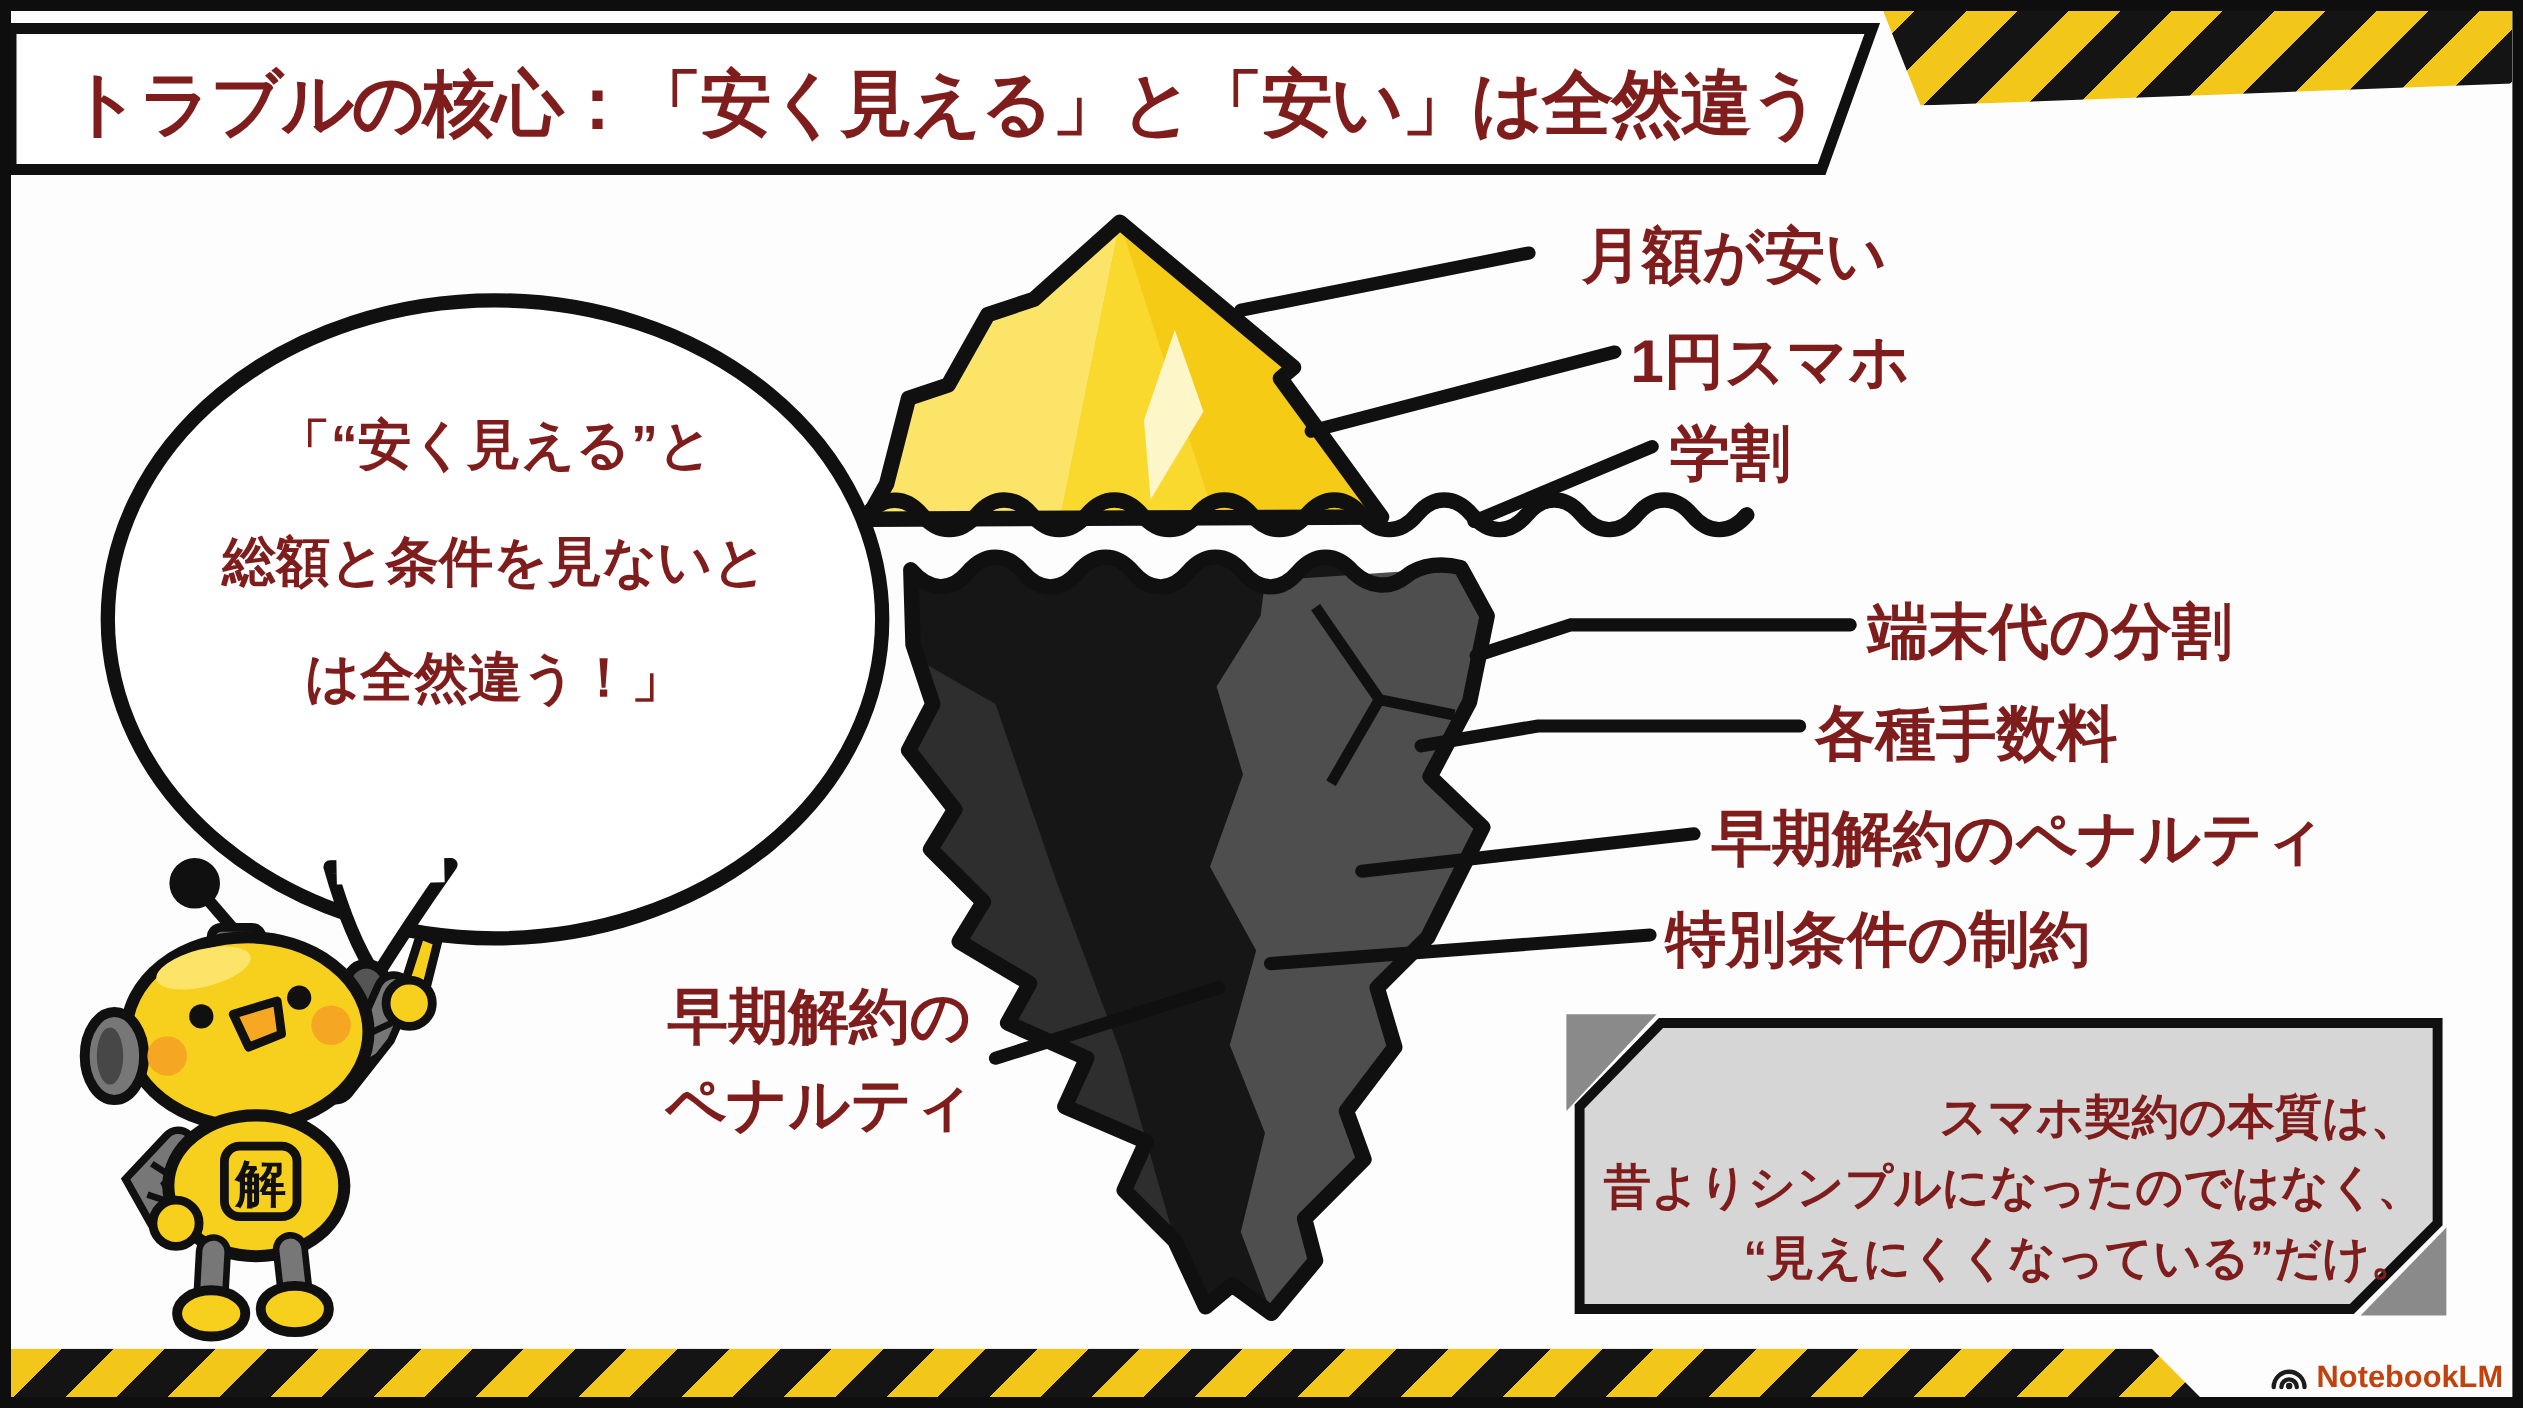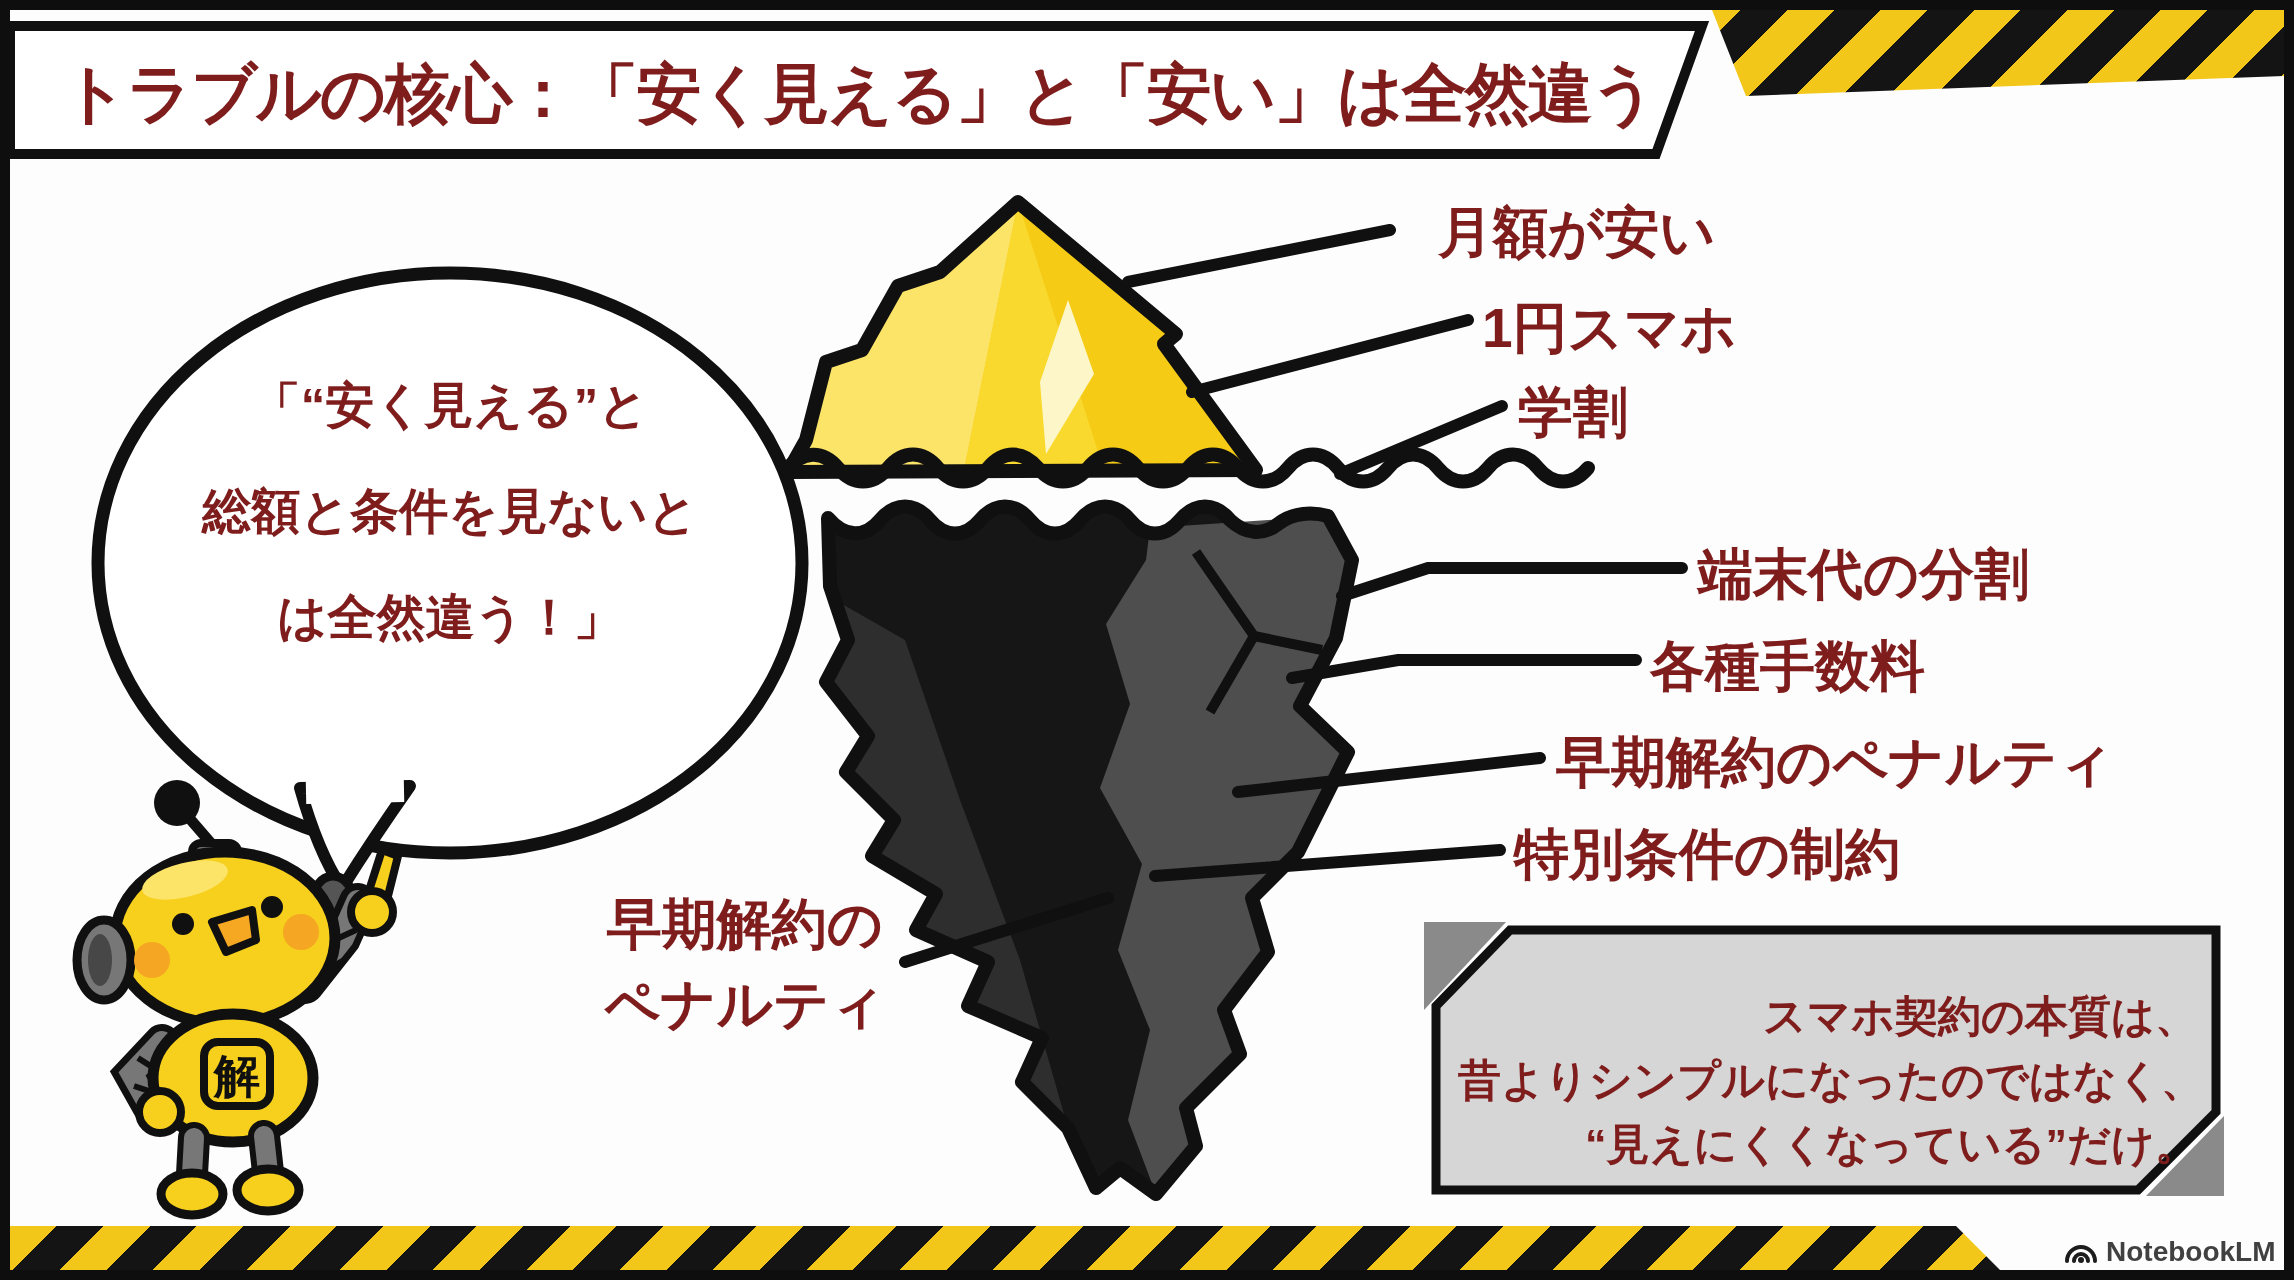--- a/index.html
+++ b/index.html
@@ -19,21 +19,21 @@
   .lbl-a0{left:1406px;top:196px;margin-left:32px;}
   .lbl-a1{left:1482px;top:292px;}
   .lbl-a2{left:1518px;top:376px;}
   .lbl-b0{left:1698px;top:538px;}
   .lbl-b1{left:1650px;top:630px;}
   .lbl-b2{left:1556px;top:726px;}
   .lbl-b3{left:1514px;top:818px;}
   .left-label{left:588px;top:884px;width:314px;text-align:center;font-size:55px;line-height:80px;}
   .callout-text{left:1458px;top:984px;width:740px;text-align:right;font-size:43px;line-height:64px;}
   .watermark{position:absolute;left:2064px;top:1236px;display:flex;align-items:center;gap:8px;
-             color:#404040;font-weight:700;font-size:28px;z-index:60;}
+             color:#c2410c;font-weight:700;font-size:28px;z-index:60;}
 </style>
 </head>
 <body>
 
 <div class="canvas">
 
   <div class="hazard hazard-top"></div>
   <div class="hazard hazard-bottom"></div>
 
   <svg class="diagram" width="2294" height="1280" viewBox="0 0 2294 1280">

